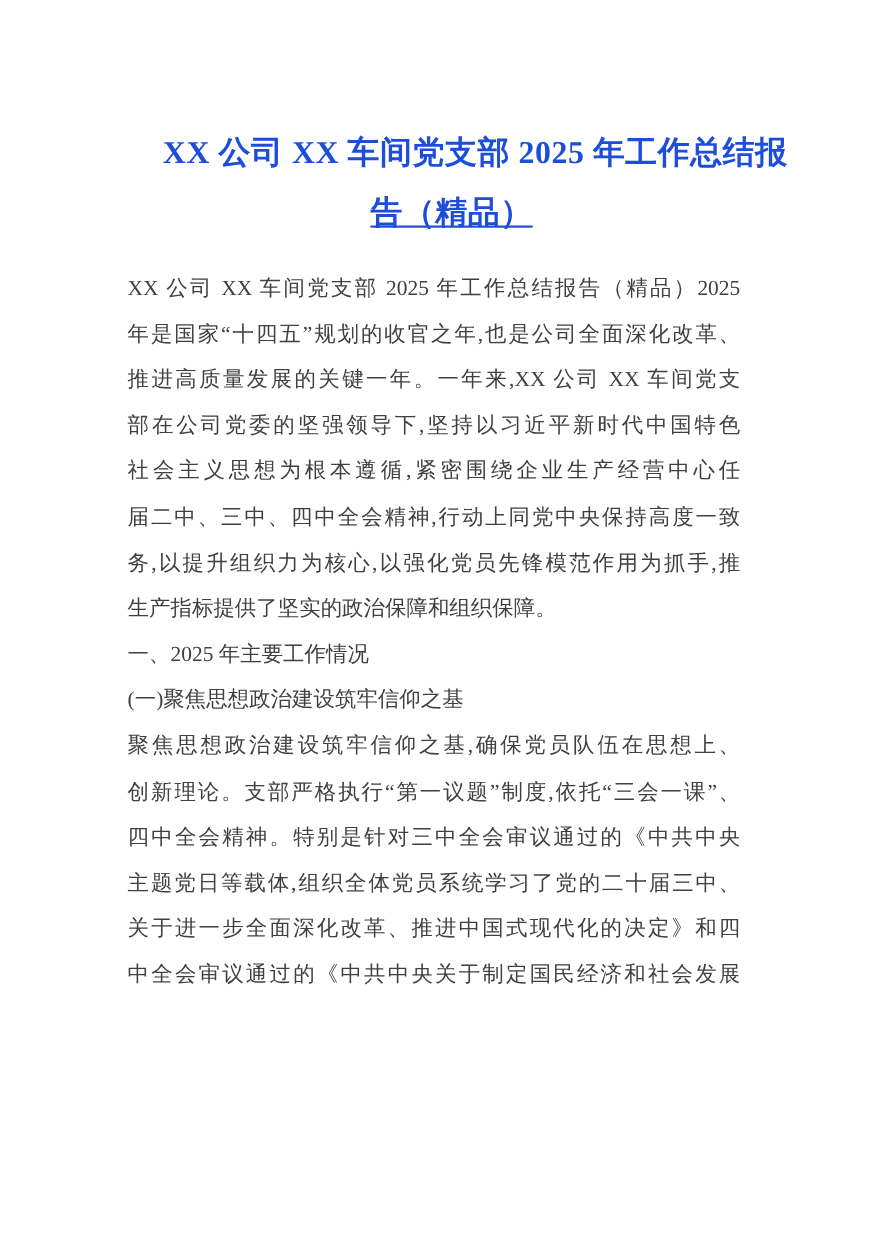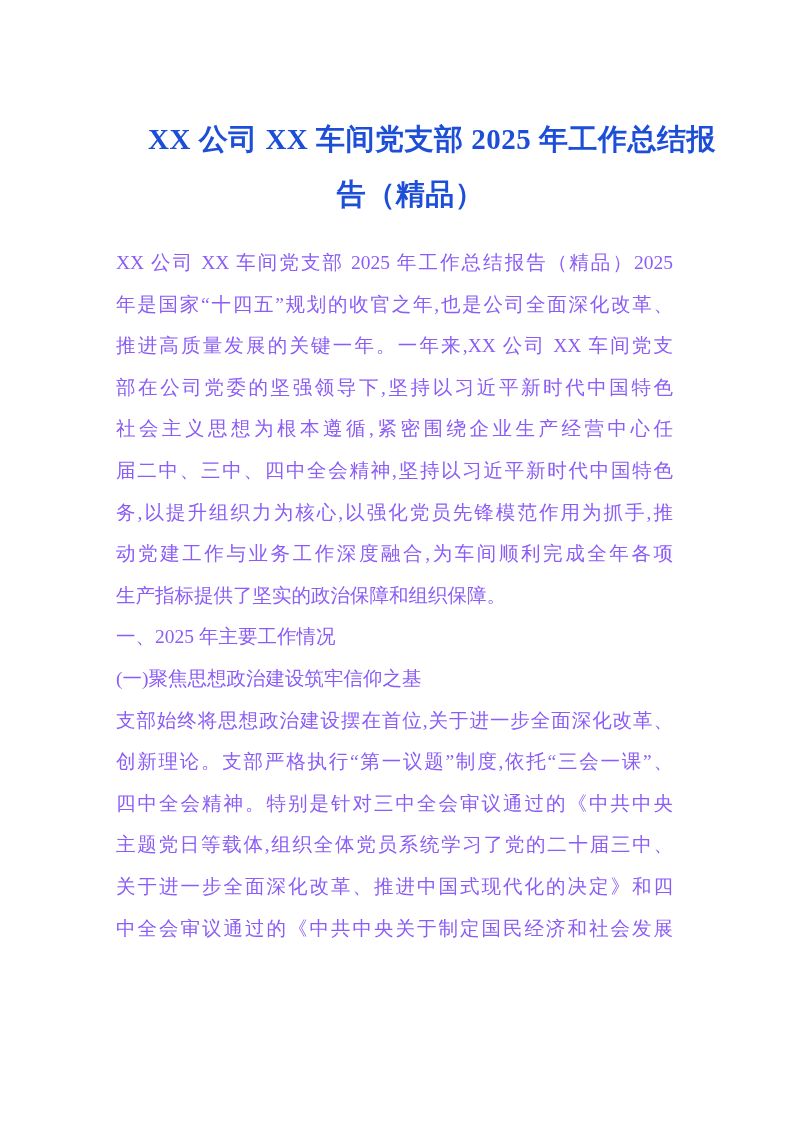--- a/index.html
+++ b/index.html
@@ -27,21 +27,21 @@
     line-height: 55px;
     text-align: center;
     color: #1d4ed8;
     letter-spacing: 0.5px;
     margin-left: 32px;
   }
   .doc-body {
     margin-top: 20px;
     font-size: 19.5px;
     line-height: 41.6px;
-    color: #8b5cf6;
+    color: #404040;
     font-weight: 400;
   }
   .line {
     white-space: nowrap;
     overflow: visible;
   }
   .line.j {
     text-align: justify;
     text-align-last: justify;
   }
@@ -51,36 +51,35 @@
   }
 </style>
 </head>
 <body>
 
 <div class="page">
   <div class="content">
 
     <div class="doc-title">
       <div class="line n" style="text-align:center; text-align-last:center;">XX 公司 XX 车间党支部 2025 年工作总结报</div>
-      <div class="line n" style="text-align:center; text-align-last:center;">告（精品）</div>
+      <div class="line n" style="text-align:center; text-align-last:center;text-decoration:underline;">告（精品）</div>
     </div>
 
     <div class="doc-body">
       <div class="line j">XX 公司 XX 车间党支部 2025 年工作总结报告（精品）2025</div>
       <div class="line j">年是国家“十四五”规划的收官之年,也是公司全面深化改革、</div>
       <div class="line j">推进高质量发展的关键一年。一年来,XX 公司 XX 车间党支</div>
       <div class="line j">部在公司党委的坚强领导下,坚持以习近平新时代中国特色</div>
       <div class="line j">社会主义思想为根本遵循,紧密围绕企业生产经营中心任</div>
-      <div class="line j">届二中、三中、四中全会精神,坚持以习近平新时代中国特色</div>
+      <div class="line j">届二中、三中、四中全会精神,行动上同党中央保持高度一致</div>
       <div class="line j">务,以提升组织力为核心,以强化党员先锋模范作用为抓手,推</div>
-      <div class="line j">动党建工作与业务工作深度融合,为车间顺利完成全年各项</div>
       <div class="line n">生产指标提供了坚实的政治保障和组织保障。</div>
       <div class="line n">一、2025 年主要工作情况</div>
       <div class="line n">(一)聚焦思想政治建设筑牢信仰之基</div>
-      <div class="line j">支部始终将思想政治建设摆在首位,关于进一步全面深化改革、</div>
+      <div class="line j">聚焦思想政治建设筑牢信仰之基,确保党员队伍在思想上、</div>
       <div class="line j">创新理论。支部严格执行“第一议题”制度,依托“三会一课”、</div>
       <div class="line j">四中全会精神。特别是针对三中全会审议通过的《中共中央</div>
       <div class="line j">主题党日等载体,组织全体党员系统学习了党的二十届三中、</div>
       <div class="line j">关于进一步全面深化改革、推进中国式现代化的决定》和四</div>
       <div class="line j">中全会审议通过的《中共中央关于制定国民经济和社会发展</div>
     </div>
 
   </div>
 </div>
 

